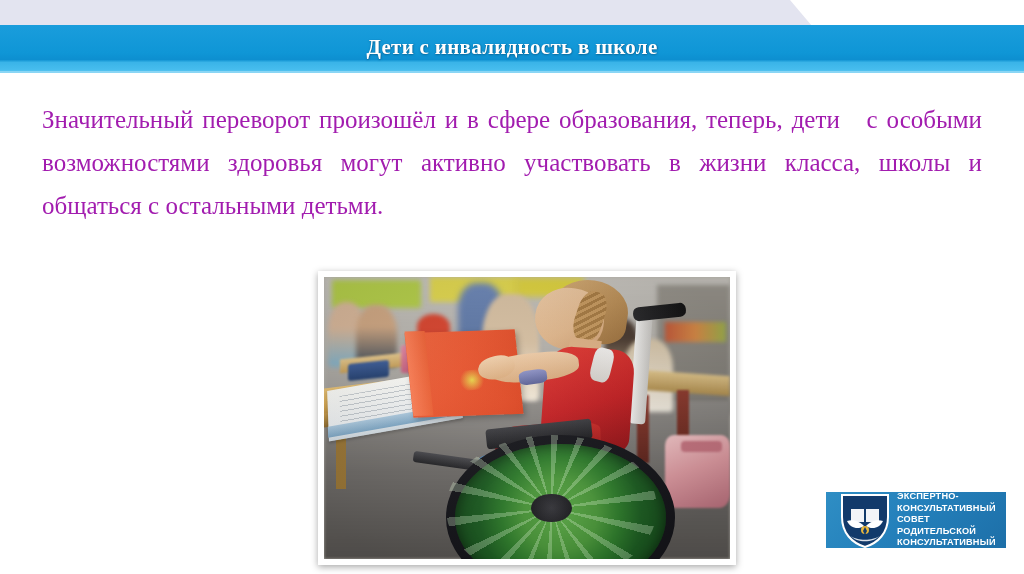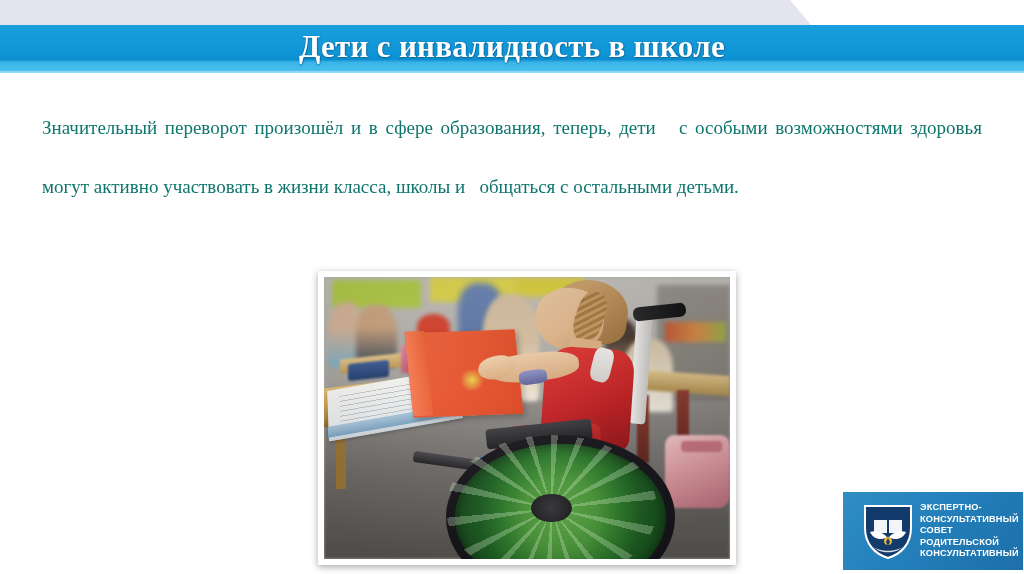--- a/index.html
+++ b/index.html
@@ -52,37 +52,37 @@
   #page-title {
     position: absolute;
     left: 0;
     top: 25px;
     width: 1024px;
     height: 44px;
     line-height: 44px;
     text-align: center;
     color: #ffffff;
     font-family: "Liberation Serif", "DejaVu Serif", serif;
-    font-size: 31px;
+    font-size: 21px;
     font-weight: 700;
     letter-spacing: 0.3px;
     text-shadow: 0 1px 2px rgba(10,70,110,0.55), 1px 0 1px rgba(10,70,110,0.35);
     white-space: nowrap;
   }
 
   
   #body-paragraph {
     position: absolute;
     left: 42px;
     top: 98px;
     width: 940px;
-    color: #0f766e;
+    color: #a21caf;
     font-family: "Liberation Serif", "DejaVu Serif", serif;
-    font-size: 19px;
-    line-height: 59px;
+    font-size: 25px;
+    line-height: 43px;
     text-align: justify;
     text-justify: inter-word;
     white-space: pre-wrap;
   }
 
   
   #classroom-photo {
     position: absolute;
     left: 318px;
     top: 271px;
@@ -372,28 +372,28 @@
     filter: blur(1.4px); border-radius: 3px 3px 2px 2px;
   }
   .photo-soften {
     left: 0; top: 0; width: 100%; height: 100%;
     background: radial-gradient(ellipse at 45% 45%, rgba(255,255,255,0.05) 0%, rgba(0,0,0,0.10) 80%);
   }
 
   
   #org-logo {
     position: absolute;
-    left: 843px;
+    left: 826px;
     top: 492px;
     width: 180px;
-    height: 78px;
+    height: 56px;
     background: linear-gradient(135deg,#2f8ec4 0%, #2480bb 45%, #1d6fa8 100%);
     display: flex;
     align-items: center;
-    padding-left: 18px;
+    padding-left: 12px;
     box-sizing: border-box;
   }
   .logo-emblem {
     width: 54px;
     height: 58px;
     flex: 0 0 54px;
     position: relative;
   }
   .logo-text {
     margin-left: 5px;

